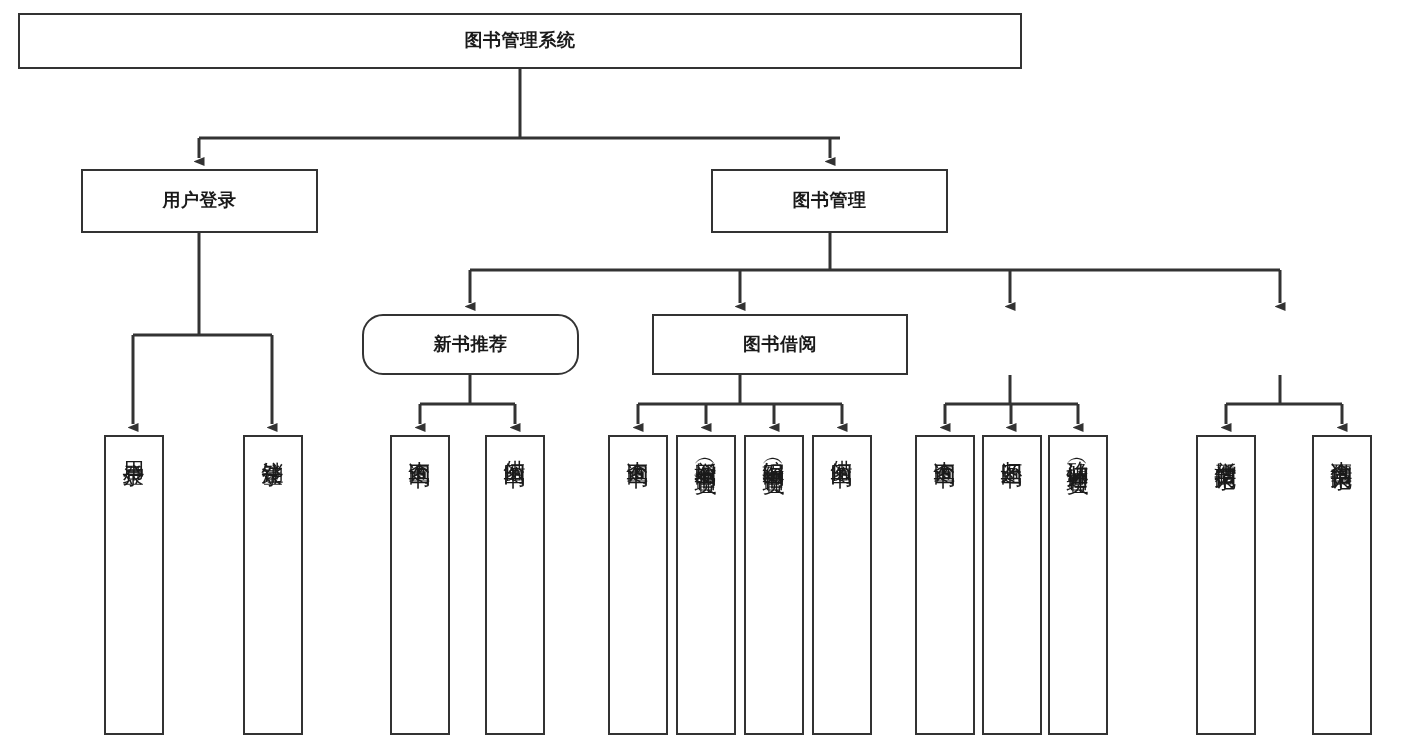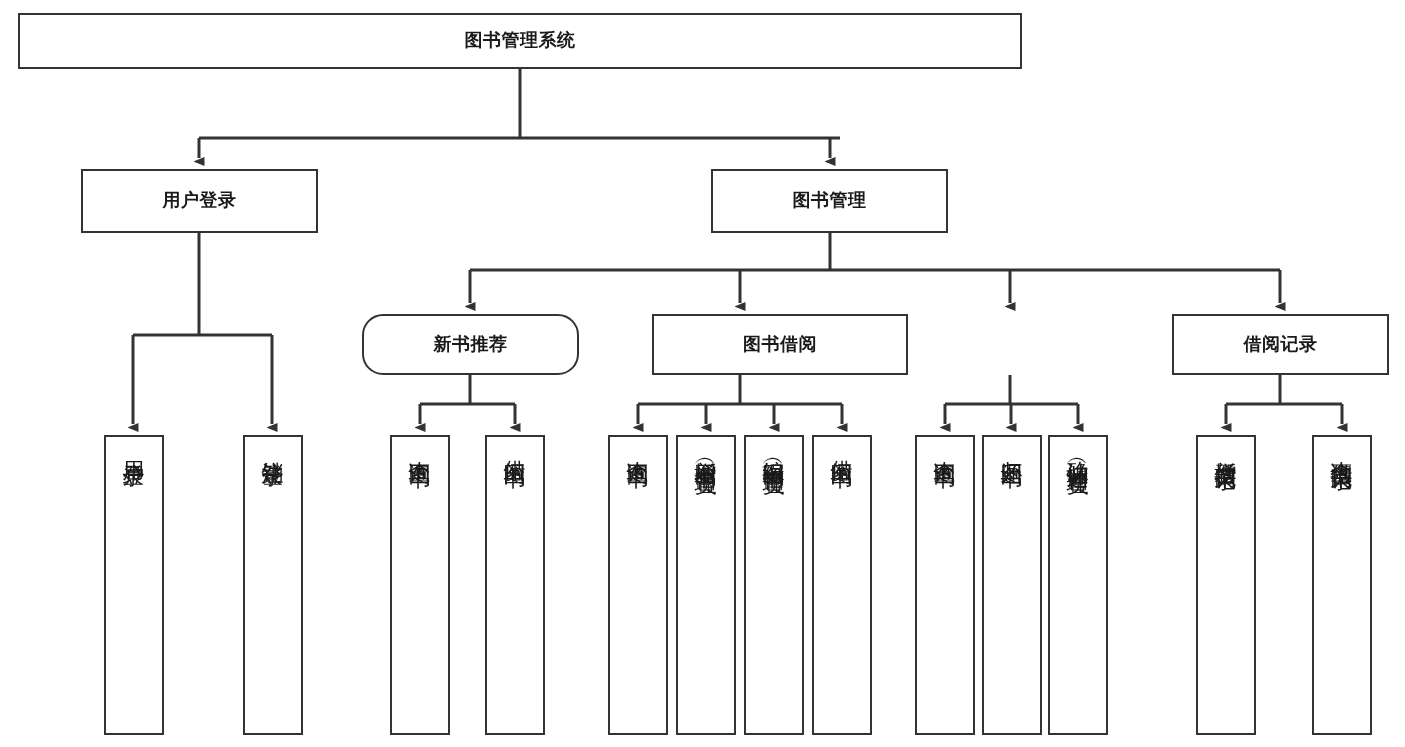--- a/index.html
+++ b/index.html
@@ -139,23 +139,20 @@
   <div class="node horiz" style="left: 711px; top: 169px; width: 237px; height: 64px;">
     <span class="node-label">图书管理</span>
   </div>
 
   <div class="node horiz" style="left: 362px; top: 314px; width: 217px; height: 61px; border-radius: 21px;">
     <span class="node-label">新书推荐</span>
   </div>
   <div class="node horiz" style="left: 632px; top: 314px; width: 256px; height: 61px; margin-left: 20px;">
     <span class="node-label">图书借阅</span>
   </div>
-  <div class="node horiz" style="left: 1172px; top: 314px; width: 217px; height: 61px;">
-    <span class="node-label">借阅记录</span>
-  </div>
 
   <div class="node vert" style="left: 104px; top: 435px; width: 60px; height: 300px;">
     <span class="node-label">用户登录</span>
   </div>
   <div class="node vert" style="left: 243px; top: 435px; width: 60px; height: 300px;">
     <span class="node-label">注销登录</span>
   </div>
   <div class="node vert" style="left: 390px; top: 435px; width: 60px; height: 300px;">
     <span class="node-label">查询图书</span>
   </div>

